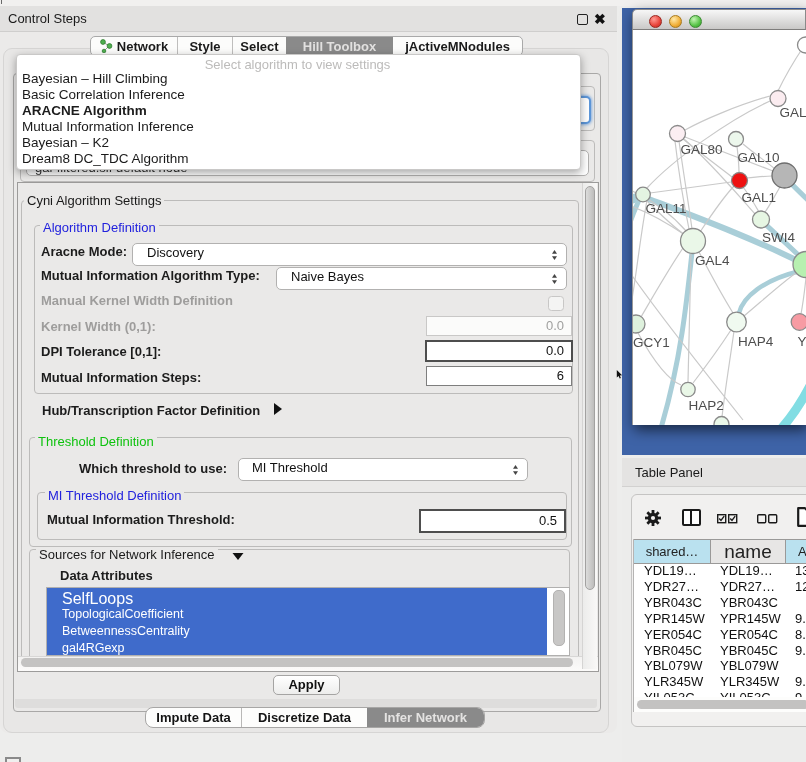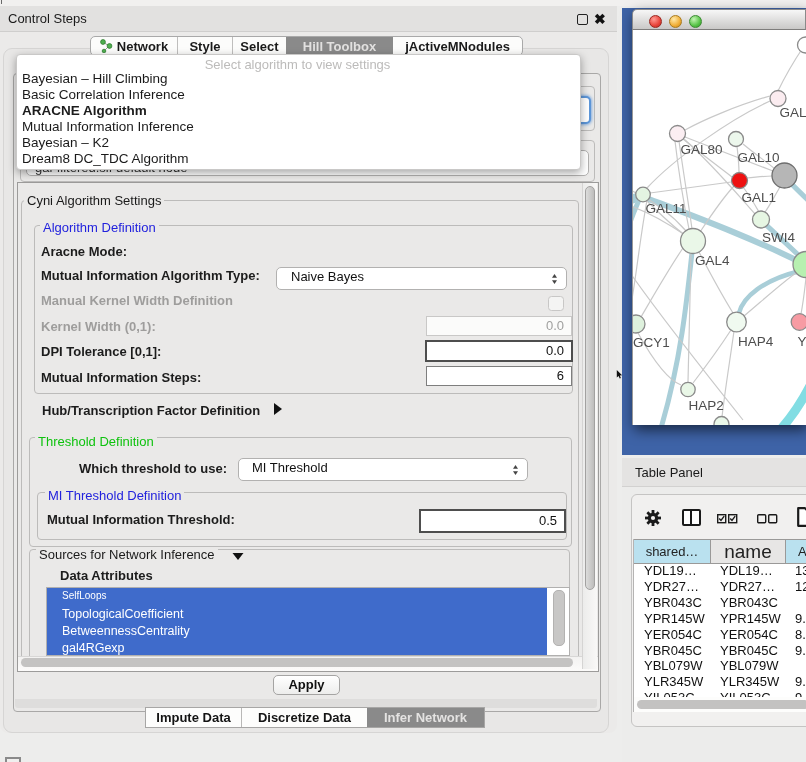--- a/index.html
+++ b/index.html
@@ -65,20 +65,27 @@
 
   <div id="scrollpane" class="abs" style="left:17px;top:182px;width:580px;height:488px;border:1px solid #9c9b9a;background:#eae9e8;overflow:hidden;">
 
     <div class="group" style="left:3px;top:17px;width:556px;height:520px;"></div>
     <div class="gtitle" style="left:6px;top:10px;color:#1a1a1a;">Cyni Algorithm Settings</div>
 
     <div class="group" style="left:16px;top:42px;width:537px;height:167px;"></div>
     <div class="gtitle" style="left:22px;top:36.5px;color:#2222dd;">Algorithm Definition</div>
 
     <div class="blbl" style="left:23px;top:61px;">Aracne Mode:</div>
+    <div class="combo" style="left:114px;top:60px;width:433px;height:21px;">
+      <span class="tx" style="left:14px;top:0.5px;">Discovery</span>
+      <svg class="arrows" viewBox="0 0 8 12">
+          <path d="M4 0 L7 4.4 L1 4.4 Z" fill="#444"></path>
+          <path d="M4 12 L7 7.6 L1 7.6 Z" fill="#444"></path>
+        </svg>
+    </div>
 
     <div class="blbl" style="left:23px;top:84.5px;">Mutual Information Algorithm Type:</div>
     <div class="combo" style="left:258px;top:84px;width:289px;height:21px;">
       <span class="tx" style="left:14px;top:0.5px;">Naive Bayes</span>
       <svg class="arrows" viewBox="0 0 8 12">
           <path d="M4 0 L7 4.4 L1 4.4 Z" fill="#444"></path>
           <path d="M4 12 L7 7.6 L1 7.6 Z" fill="#444"></path>
         </svg>
     </div>
 
@@ -120,37 +127,37 @@
     <div class="group" style="left:11px;top:366px;width:539px;height:130px;"></div>
     <div class="gtitle" style="left:18px;top:364px;color:#1a1a1a;">Sources for Network Inference</div>
     <svg class="abs" style="left:214px;top:369px;" width="12" height="9" viewBox="0 0 12 9">
         <path d="M0.5 1 L11.5 1 L6 8 Z" fill="#111"></path>
       </svg>
 
     <div class="blbl" style="left:42px;top:385px;">Data Attributes</div>
 
     <div class="abs" style="left:28px;top:404px;width:522px;height:67px;background:#fff;border:1px solid #b1b0af;overflow:hidden;">
       <div class="abs" style="left:0;top:0;width:500px;height:67px;background:#3f6bcb;"></div>
-      <div class="abs" style="left:15px;top:2px;font-size:10px;color:#fff;">SelfLoops</div>
+      <div class="abs" style="left:15px;top:2px;font-size:16px;color:#fff;">SelfLoops</div>
       <div class="abs" style="left:15px;top:19px;font-size:12.5px;color:#fff;">TopologicalCoefficient</div>
       <div class="abs" style="left:15px;top:36px;font-size:12.5px;color:#fff;">BetweennessCentrality</div>
       <div class="abs" style="left:15px;top:53px;font-size:12.5px;color:#fff;">gal4RGexp</div>
       <div class="abs" style="left:506px;top:2px;width:10px;height:54px;background:#c8c7c6;border:1px solid #b3b2b1;border-radius:5px;"></div>
     </div>
 
     <div class="abs" style="left:0;top:473px;width:580px;height:14px;background:linear-gradient(#f3f2f1,#fcfbfa);border-top:1px solid #d8d7d6;"></div>
     <div class="abs" style="left:3px;top:475px;width:552px;height:9px;background:#c4c3c2;border-radius:5px;"></div>
   </div>
 
   <div class="abs" style="left:582px;top:183px;width:14px;height:486px;background:linear-gradient(to right,#ececeb,#f9f8f7);border-left:1px solid #d5d4d3;"></div>
   <div class="abs" style="left:584.5px;top:186px;width:8px;height:402px;background:linear-gradient(to right,#dcdcdb,#bebdbc);border:1px solid #a2a1a0;border-radius:6px;"></div>
 
   <div class="abs" style="left:273px;top:675px;width:65px;height:18px;background:linear-gradient(#ffffff,#ededec);border:1px solid #a5a4a3;border-radius:5px;text-align:center;font-size:13px;font-weight:bold;color:#111;line-height:18px;">Apply</div>
 
-  <div class="abs" style="left:145px;top:707px;width:338px;height:19px;border:1px solid #a7a6a5;border-radius:0;background:#fdfdfc;display:flex;font-size:13px;font-weight:bold;color:#141414;overflow:hidden;">
+  <div class="abs" style="left:145px;top:707px;width:338px;height:19px;border:1px solid #a7a6a5;border-radius:8px;background:#fdfdfc;display:flex;font-size:13px;font-weight:bold;color:#141414;overflow:hidden;">
     <div style="width:95px;display:flex;align-items:center;justify-content:center;border-right:1px solid #b9b8b7;">Impute Data</div>
     <div style="width:125px;display:flex;align-items:center;justify-content:center;">Discretize Data</div>
     <div style="flex:1;display:flex;align-items:center;justify-content:center;background:#8a8a8a;color:#e4e3e2;">Infer Network</div>
   </div>
 
   <div class="abs" style="left:5px;top:757px;width:12px;height:10px;border:2px solid #8a8a8a;background:#f0efee;"></div>
 
   <svg class="abs" style="left:616px;top:370px;" width="7" height="10" viewBox="0 0 7 10">
     <path d="M0.8 0 L0.8 7.6 L2.6 5.9 L3.7 8.4 L4.9 7.9 L3.8 5.5 L6.1 5.3 Z" fill="#111"></path>
   </svg>

